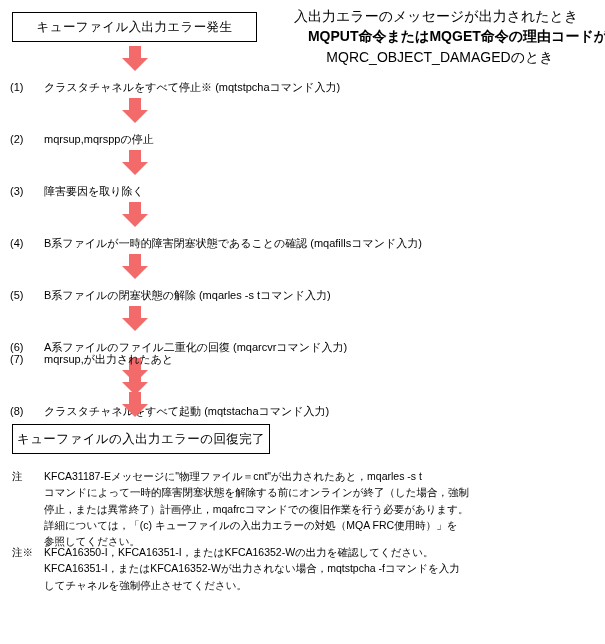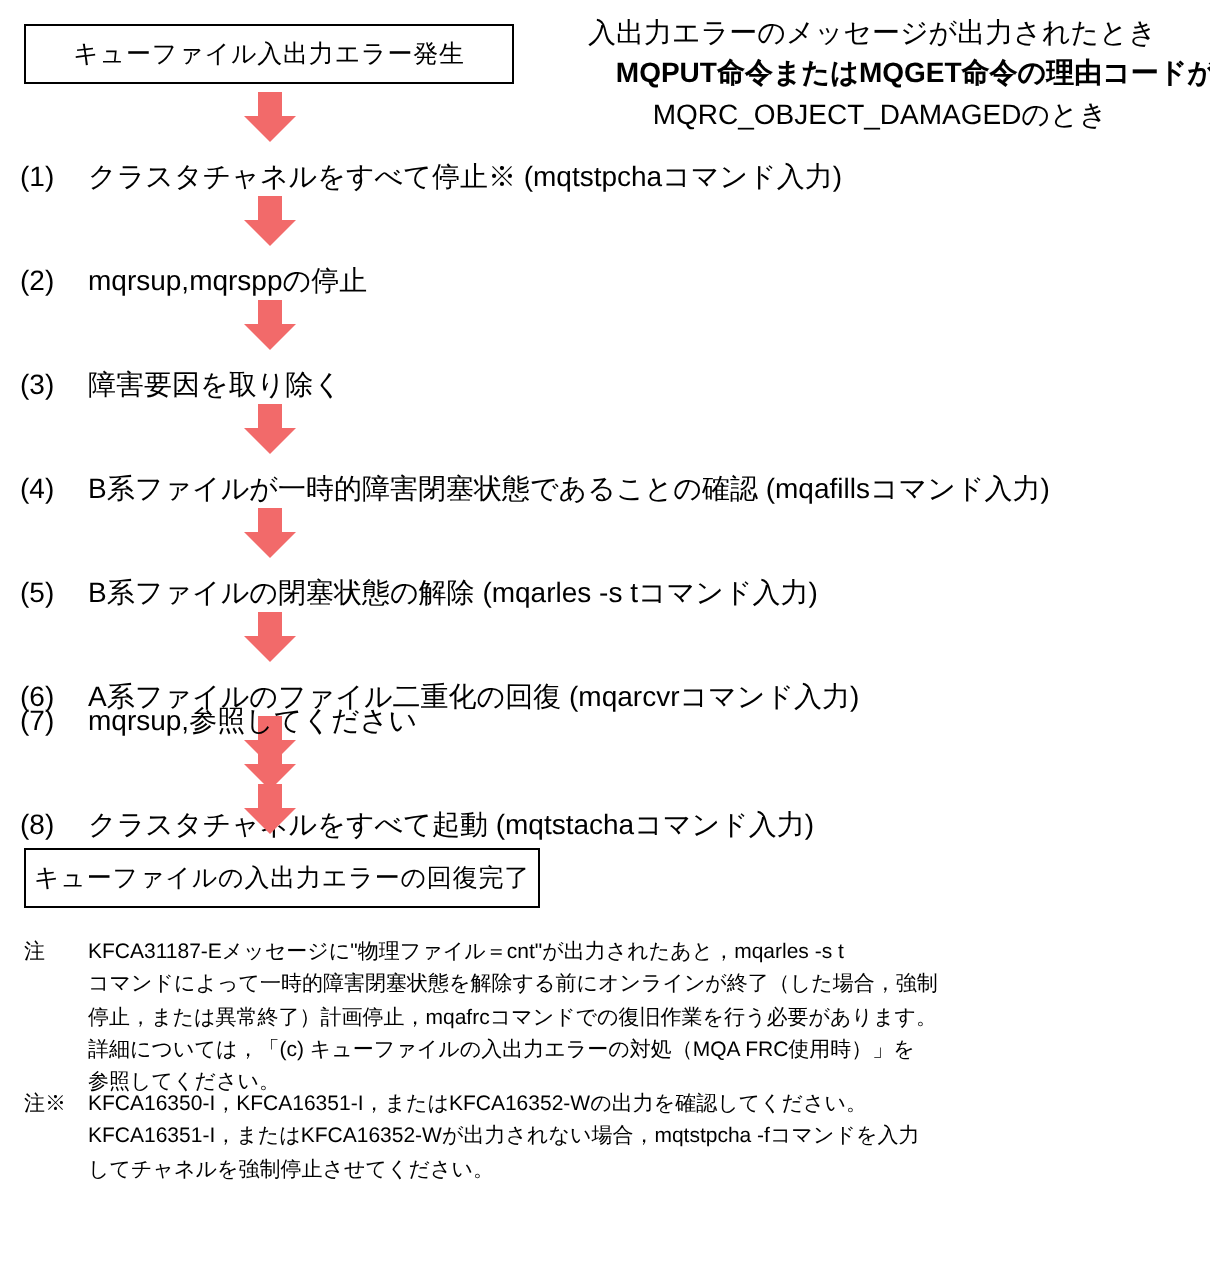--- a/index.html
+++ b/index.html
@@ -75,21 +75,21 @@
     border-left: 13px solid transparent;
     border-right: 13px solid transparent;
     border-top: 13px solid #f26a6a;
   }
 
   
   .step {
     position: absolute;
     left: 10px;
     width: 585px;
-    font-size: 14px;
+    font-size: 11px;
     white-space: nowrap;
   }
   .step .num {
     display: inline-block;
     width: 34px;
   }
   .step .txt { display: inline-block; }
 
   
   .end-box {
@@ -191,21 +191,21 @@
   <div class="step" style="top:340px">
     <span class="num">(6)</span><span class="txt">A系ファイルのファイル二重化の回復 (mqarcvrコマンド入力)</span>
   </div>
 
   <div class="arrow" style="top:358px">
     <div class="shaft"></div>
       <div class="head"></div>
   </div>
 
   <div class="step" style="top:352px">
-    <span class="num">(7)</span><span class="txt">mqrsup,参照してください</span>
+    <span class="num">(7)</span><span class="txt">mqrsup,が出力されたあと</span>
   </div>
 
   <div class="arrow" style="top:370px">
     <div class="shaft"></div>
       <div class="head"></div>
   </div>
   <div class="step" style="top:404px">
     <span class="num">(8)</span><span class="txt">クラスタチャネルをすべて起動 (mqtstachaコマンド入力)</span>
   </div>
 

